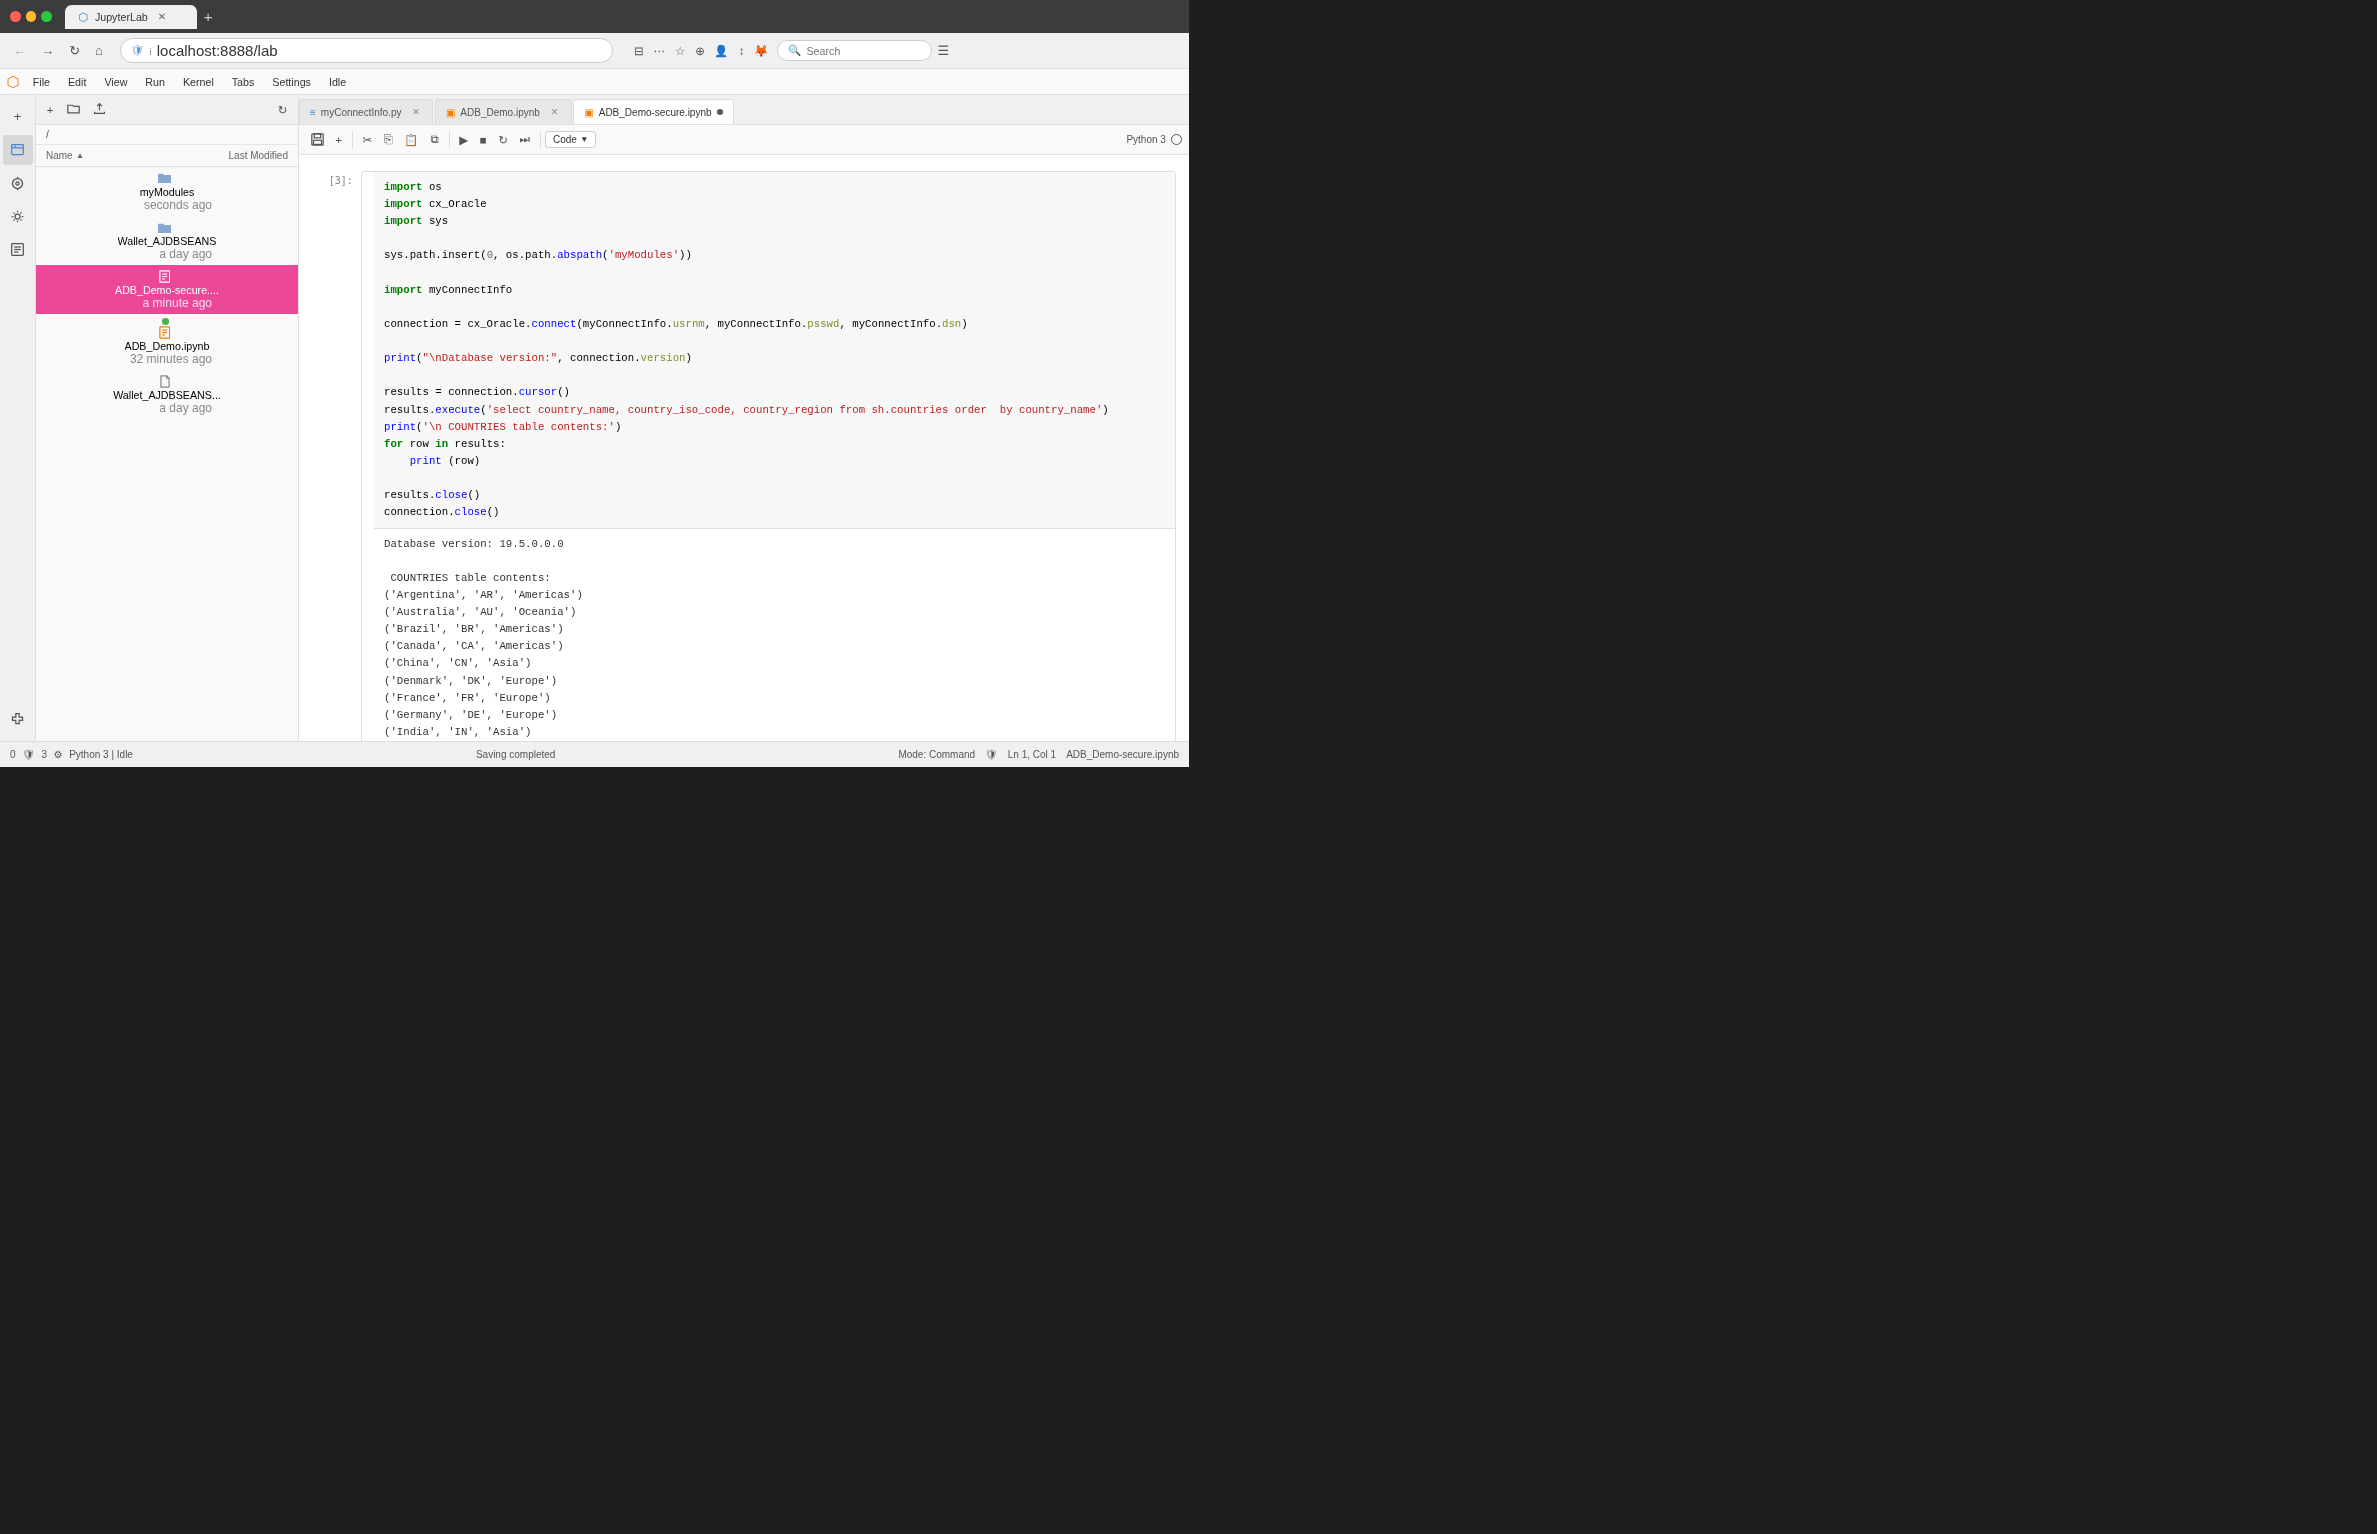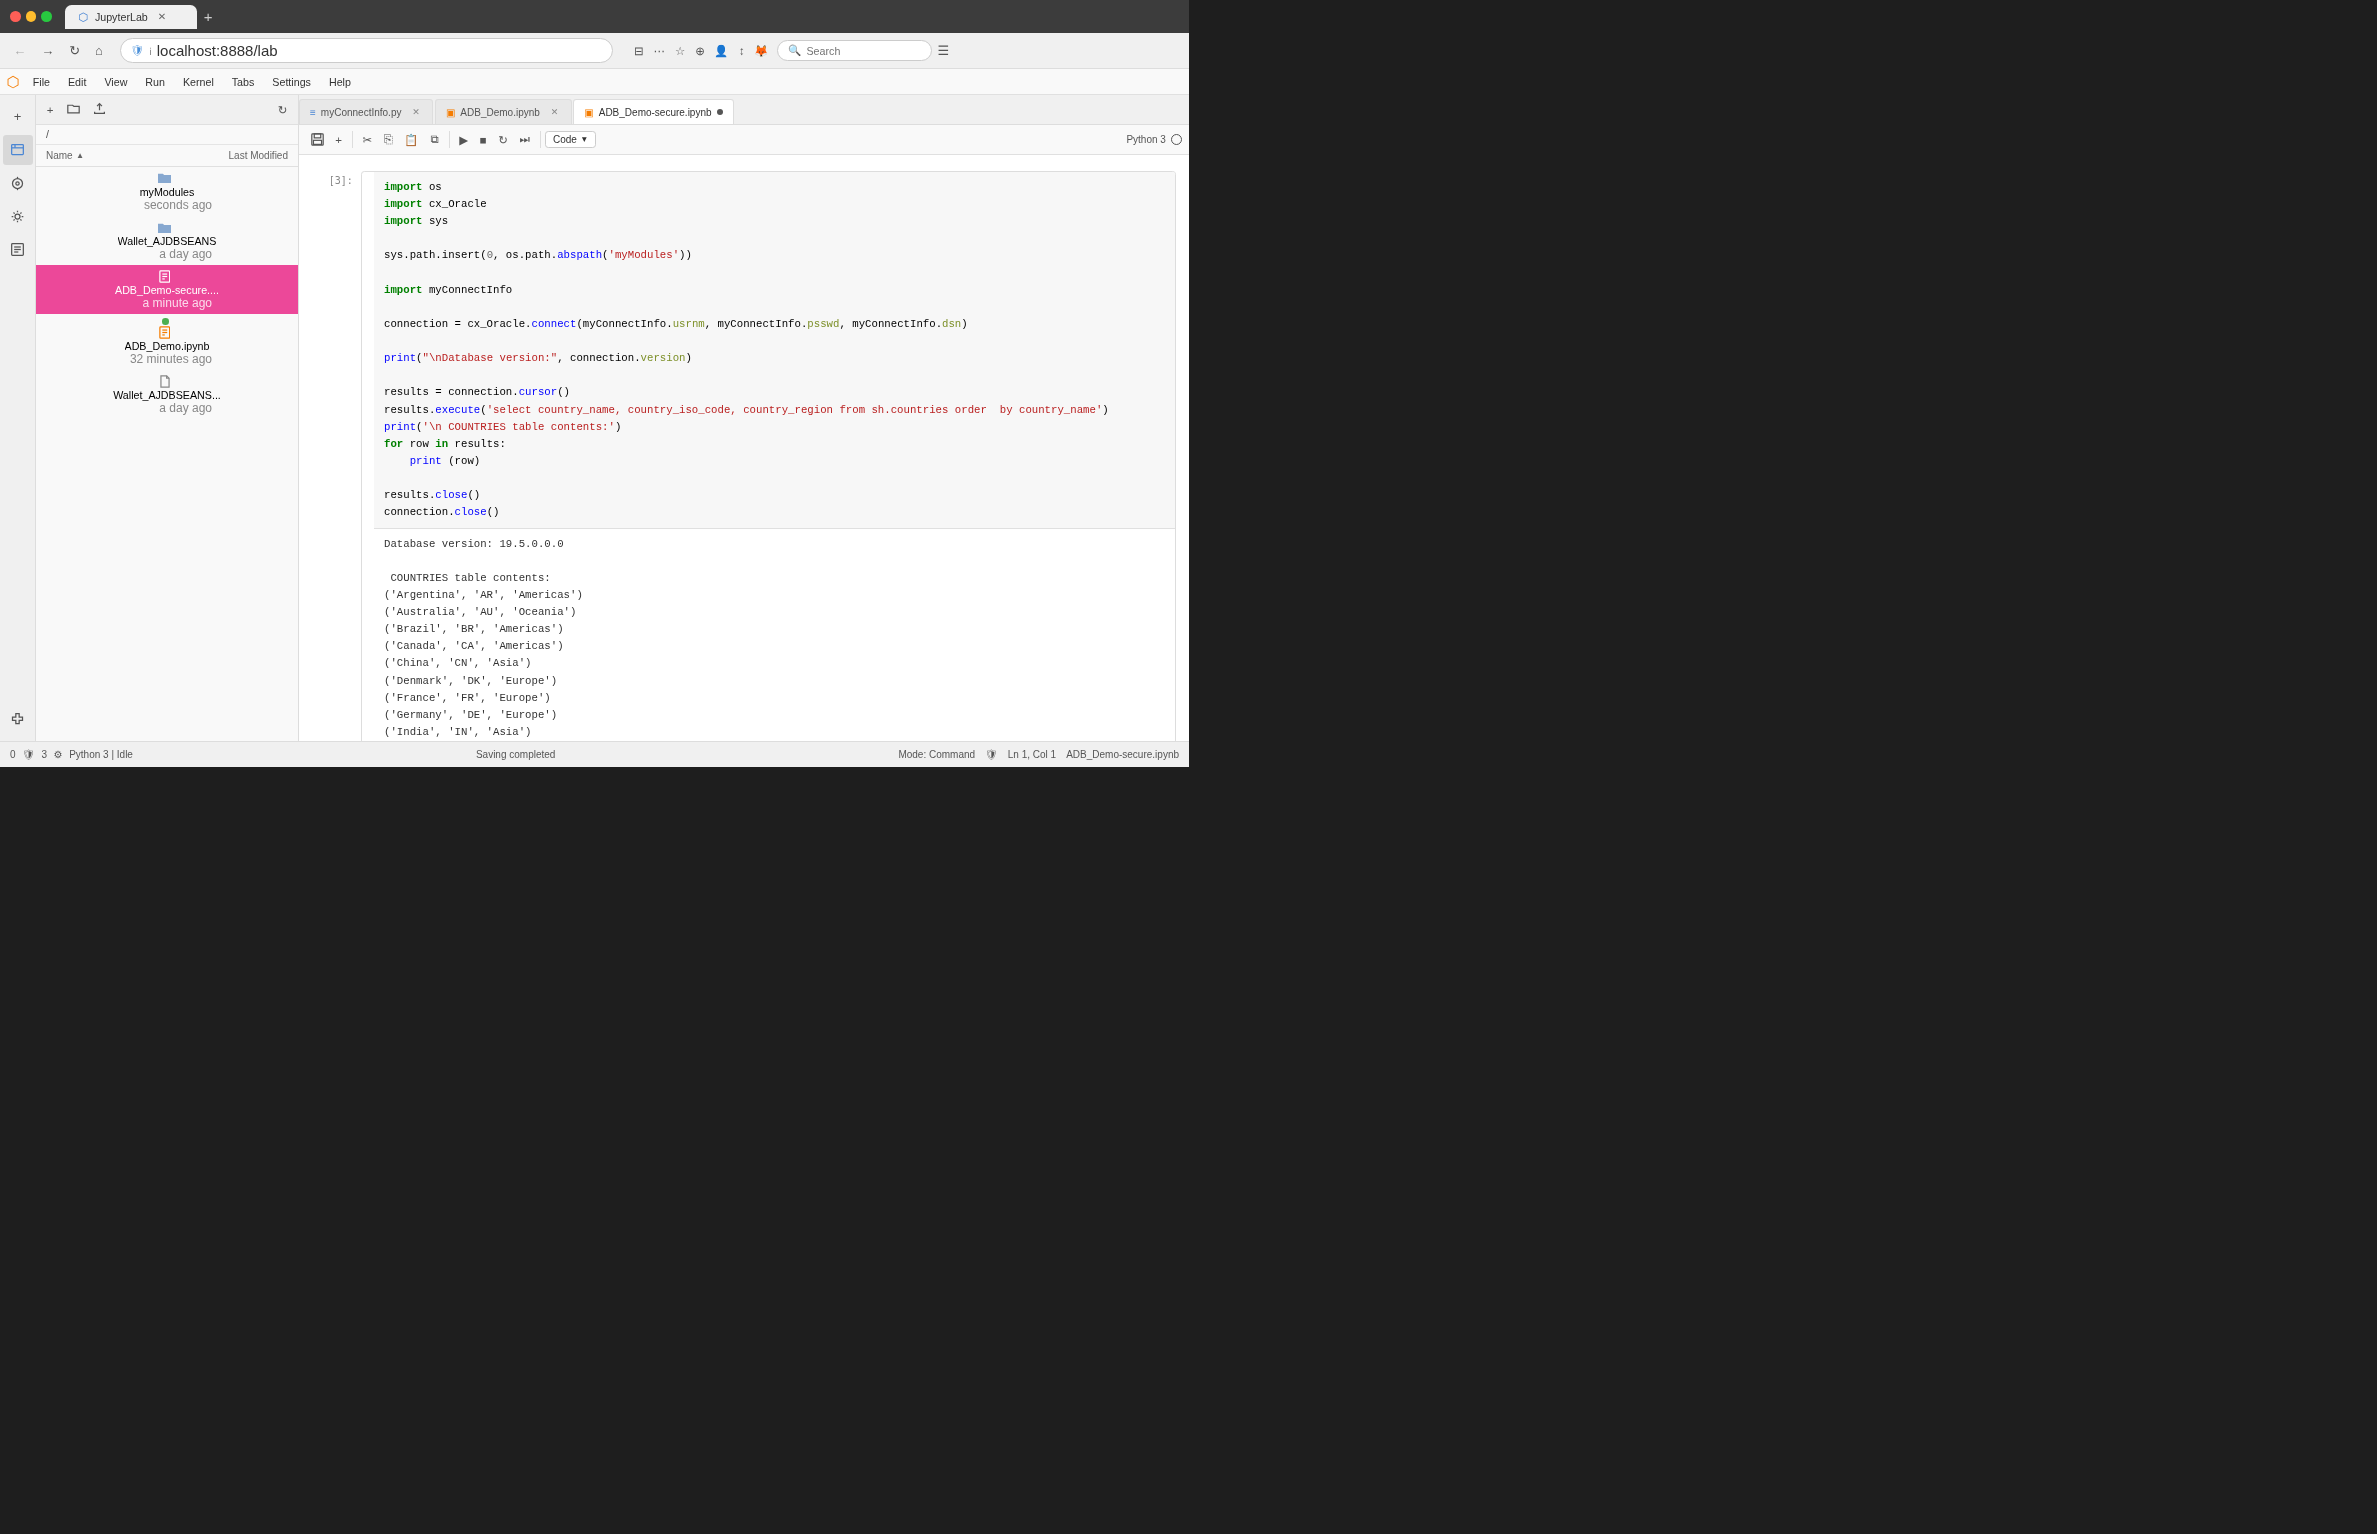--- a/index.html
+++ b/index.html
@@ -147,21 +147,21 @@
 
 <div class="menubar">
   <span style="color:#f57c00; font-size:15px; margin-right:3.3px;">⬡</span>
   <span class="menubar-item">File</span>
   <span class="menubar-item">Edit</span>
   <span class="menubar-item">View</span>
   <span class="menubar-item">Run</span>
   <span class="menubar-item">Kernel</span>
   <span class="menubar-item">Tabs</span>
   <span class="menubar-item">Settings</span>
-  <span class="menubar-item">Help</span>
+  <span class="menubar-item">Idle</span>
 </div>
 
 <div class="main">
 
   <div class="sidebar-icons">
     <button class="sidebar-icon-btn" title="New File">+</button>
     <button class="sidebar-icon-btn active" title="File Browser">
       <svg width="15" height="15" viewBox="0 0 18 18" fill="none" stroke="currentColor" stroke-width="1.5">
         <rect x="2" y="3" width="14" height="12" rx="1"></rect>
         <path d="M2 7h14"></path>

